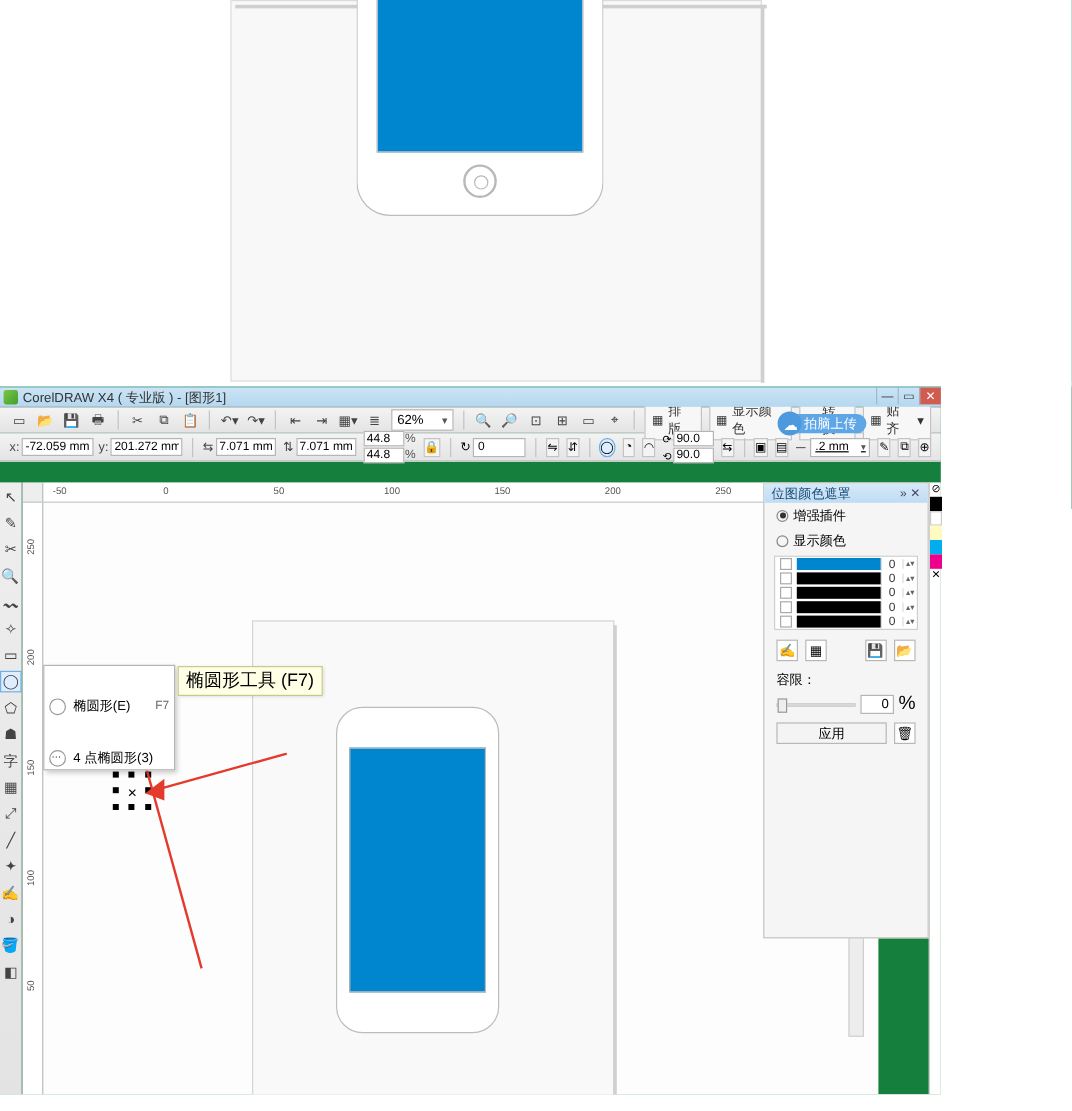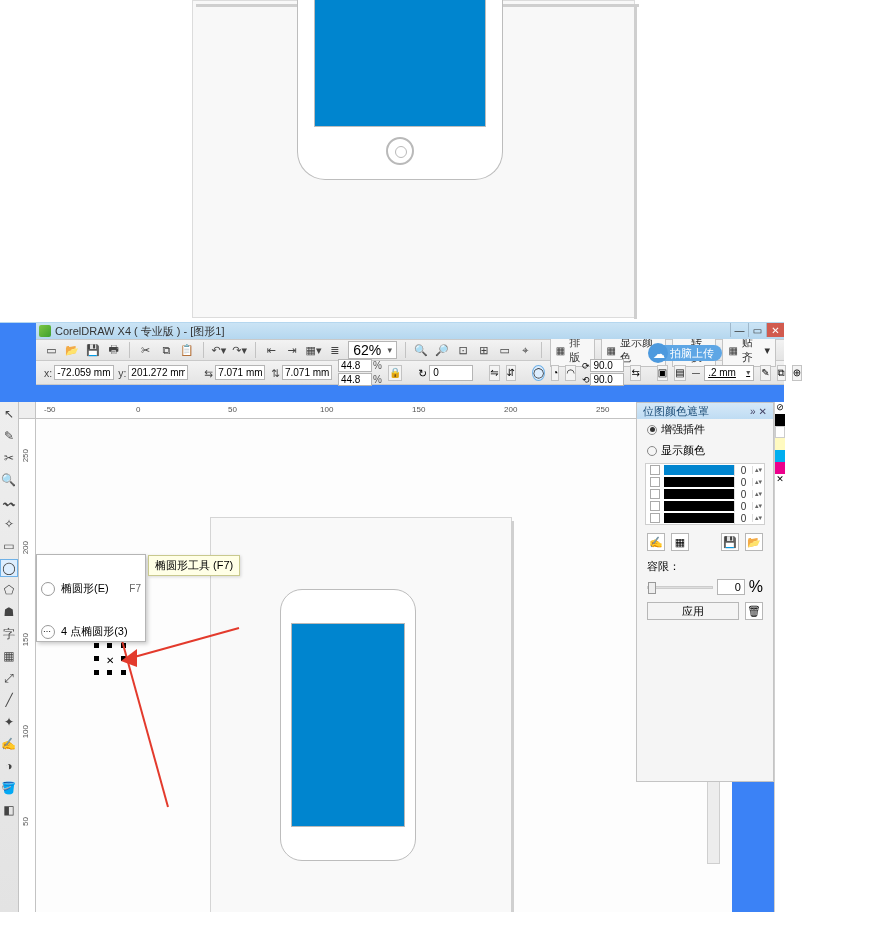--- a/index.html
+++ b/index.html
@@ -29,23 +29,22 @@
     position: absolute; left: 386px; top: 137px; width: 28px; height: 28px;
     border: 2px solid #b9b9b9; border-radius: 50%;
   }
   .home1::after {
     content: ""; position: absolute; left: 7px; top: 7px; width: 10px; height: 10px;
     border: 1.5px solid #b9b9b9; border-radius: 50%;
   }
 
   
   .cdr {
-    width: 784px; height: 590px; position: relative; background: #3b82f6;
+    width: 784px; height: 590px; position: relative; background: #15803d;
     border-top: 1px solid #b5d7ef;
-    padding-left: 36px;
   }
   .titlebar {
     height: 16px; background: linear-gradient(#cbe4f5,#b5d7ef);
     display: flex; align-items: center; font-size: 11px; color: #333;
     padding-left: 3px; position: relative;
   }
   .titlebar .tcap { display:flex; align-items:center; gap:4px;}
   .titlebar .winbtns { position: absolute; right: 0; top: 0; display:flex; }
   .winbtn { width: 18px; height: 14px; display:flex; align-items:center; justify-content:center; font-size:10px; color:#333; border-left:1px solid #9fb8cb;}
   .winbtn.close { background:#d15b4f; color:#fff;}
@@ -68,21 +67,21 @@
   }
   .upload .glyph{position:absolute; left:3px; top:2px; color:#fff; font-size:12px;}
 
   .toolbar1 {
     height: 22px; background: linear-gradient(#f3f3f3,#e4e4e4);
     border-top:1px solid #c9c9c9; border-bottom:1px solid #c9c9c9;
     display:flex; align-items:center; padding:0 8px; gap:6px; font-size:11px;
   }
   .tbtn { width:16px; height:16px; display:flex; align-items:center; justify-content:center; color:#444; }
   .tsep { width:1px; height:16px; background:#c3c3c3; margin:0 2px;}
-  .zoomsel { height:18px; width:52px; border:1px solid #b5b5b5; background:#fff; font-size:14px; display:flex; align-items:center; padding:0 4px; justify-content:space-between;}
+  .zoomsel { height:18px; width:52px; border:1px solid #b5b5b5; background:#fff; font-size:11px; display:flex; align-items:center; padding:0 4px; justify-content:space-between;}
   .zoomsel::after{content:"▾"; font-size:9px; color:#555;}
   .grp-lbl { font-size:11px; color:#333; border:1px solid #c3c3c3; padding:1px 5px; background:#f7f7f7; display:flex; gap:4px; align-items:center;}
   .grp-lbl .gicon{font-size:10px;}
 
   .toolbar2 {
     height: 24px; background: linear-gradient(#f3f3f3,#e4e4e4);
     border-bottom:1px solid #c9c9c9;
     display:flex; align-items:center; padding:0 8px; gap:6px; font-size:10.5px;
   }
   .coord { display:flex; align-items:center; gap:2px;}
@@ -149,21 +148,21 @@
     position:absolute; left:0px; top:135px; width:110px;
     background:#fff; border:1px solid #b5b5b5; box-shadow:2px 2px 4px rgba(0,0,0,.2);
     font-size:11px;
   }
   .flyout .row{display:flex; align-items:center; padding:2px 4px; gap:6px;margin-top:24px;}
   .flyout .ic{width:14px; height:14px; border:1px solid #999; border-radius:50%;}
   .flyout .ic.dots::after{content:"⋯"; font-size:8px; position:relative; left:1px; top:-2px;}
   .flyout .sc{margin-left:auto; color:#666; font-size:10px;}
   .flyout-tip{
     position:absolute; left:112px; top:136px; background:#ffffe6; border:1px solid #c9c98e;
-    font-size:11px; padding:2px 6px; box-shadow:1px 1px 3px rgba(0,0,0,.15);
+    font-size:15px; padding:2px 6px; box-shadow:1px 1px 3px rgba(0,0,0,.15);
   }
 
   
   .docker{
     position:absolute; right:10px; top:79px; width:138px; bottom:130px;
     background:#f5f5f5; border:1px solid #c4c4c4;
   }
   .docker .dtitle{
     height:16px; background:linear-gradient(#d6e9f8,#bfdcf3);
     font-size:11px; color:#1a4b76; display:flex; align-items:center; padding:0 6px; justify-content:space-between;

